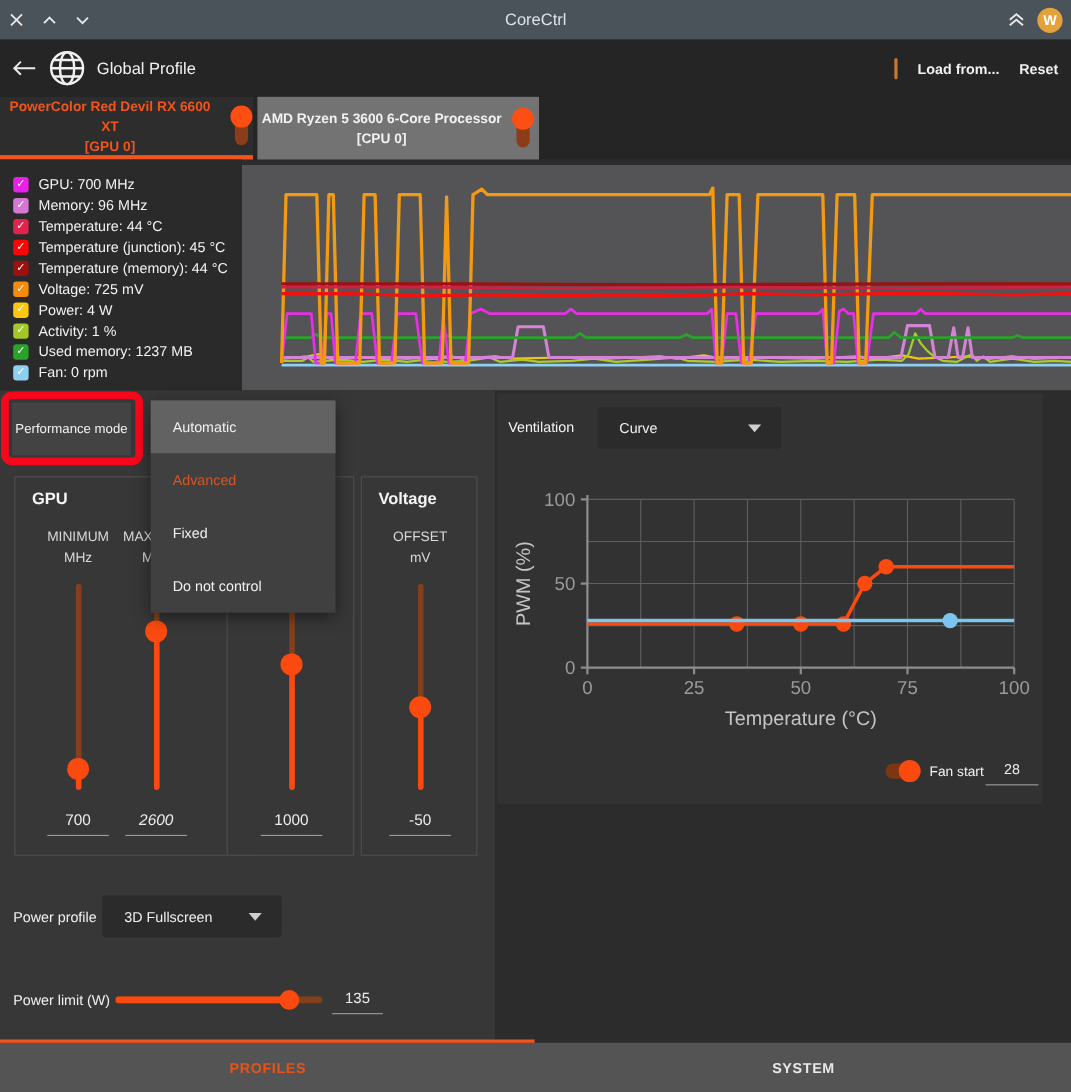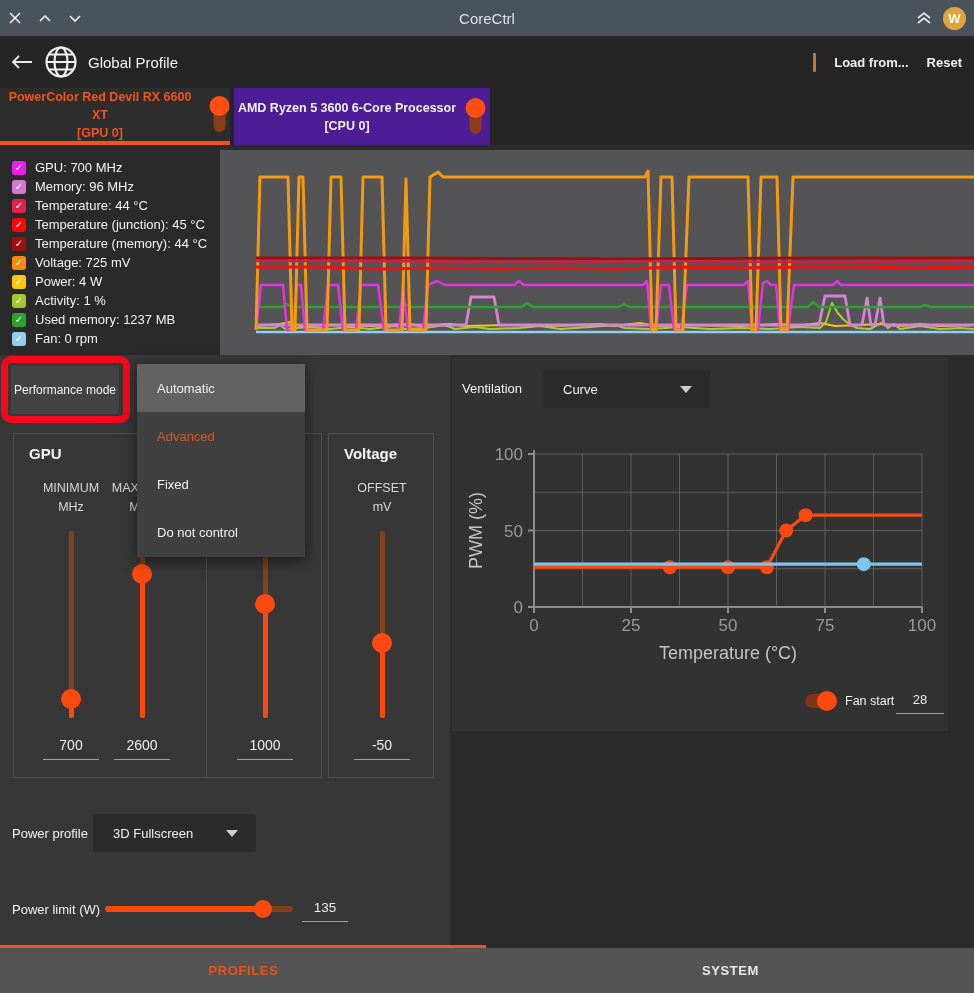--- a/index.html
+++ b/index.html
@@ -25,21 +25,21 @@
   .profile-name { font-size:15px; color:#f2f2f2; margin-left:10px; }
   .hdr-right { position:absolute; right:12px; top:0; height:52px; display:flex; align-items:center; gap:18px; }
   .hdr-sep { width:3px; height:19px; background:#c1763a; border-radius:1px; }
   .hdr-btn { font-size:13px; font-weight:bold; color:#f0f0f0; cursor:pointer; }
 
   
   .tabbar { left:0; top:88px; width:974px; height:57px; background:#252525; }
   .devtab { position:absolute; top:0; height:57px; display:flex; align-items:center; justify-content:center; cursor:pointer; }
   .devtab .txt { text-align:center; font-size:12.5px; font-weight:bold; line-height:18px; }
   .devtab-active { left:0; width:230px; background:#2d2d2d; border-bottom:4px solid #f2541d; color:#f2541d; }
-  .devtab-idle   { left:234px; width:256px; background:#4c1d95; color:#f2f2f2; }
+  .devtab-idle   { left:234px; width:256px; background:#737373; color:#f2f2f2; }
   .pin { position:relative; width:22px; height:40px; margin-left:8px; flex:0 0 auto; }
 
   
   .legend { left:0; top:145px; width:220px; height:210px; background:#2a2a2a; padding-top:13px; }
   .sensor-row { display:flex; align-items:center; height:19px; padding-left:12px; cursor:default; }
   .cbox { width:14px; height:14px; border-radius:3px; display:flex; align-items:center; justify-content:center;
           font-family:"DejaVu Sans", sans-serif; font-size:10px; font-weight:bold; color:#fff; cursor:pointer; }
   .sensor-label { margin-left:9px; font-size:13px; color:#f2f2f2; }
 
   
@@ -304,21 +304,21 @@
     <div class="sl-label" style="left:22px; top:66px; width:70px;">MHz</div>
     <div class="sl-label" style="left:88px; top:47px; width:80px;">MAXIMUM</div>
     <div class="sl-label" style="left:88px; top:66px; width:80px;">MHz</div>
     <div class="vtrack" style="left:54.5px; top:97px; height:187px;"></div>
     <div class="vfill" style="left:54.5px; top:265px; height:19px;"></div>
     <div class="knob" style="left:47px; top:255px;"></div>
     <div class="vtrack" style="left:125.5px; top:97px; height:187px;"></div>
     <div class="vfill" style="left:125.5px; top:140px; height:144px;"></div>
     <div class="knob" style="left:118px; top:130px;"></div>
     <div class="val-box" style="left:29px; top:294px; width:56px;">700</div>
-    <div class="val-box" style="left:100px; top:294px; width:56px;">2600</div>
+    <div class="val-box" style="left:100px; top:294px; width:56px;font-style:italic;">2600</div>
   </div>
 
   <div class="panel" style="left:206px; top:433px; width:116px; height:345px;">
     <div class="vtrack" style="left:55.5px; top:97px; height:187px;"></div>
     <div class="vfill" style="left:55.5px; top:170px; height:114px;"></div>
     <div class="knob" style="left:48px; top:160px;"></div>
     <div class="val-box" style="left:30px; top:294px; width:56px;">1000</div>
   </div>
 
   <div class="panel" style="left:328px; top:433px; width:106px; height:345px;">

